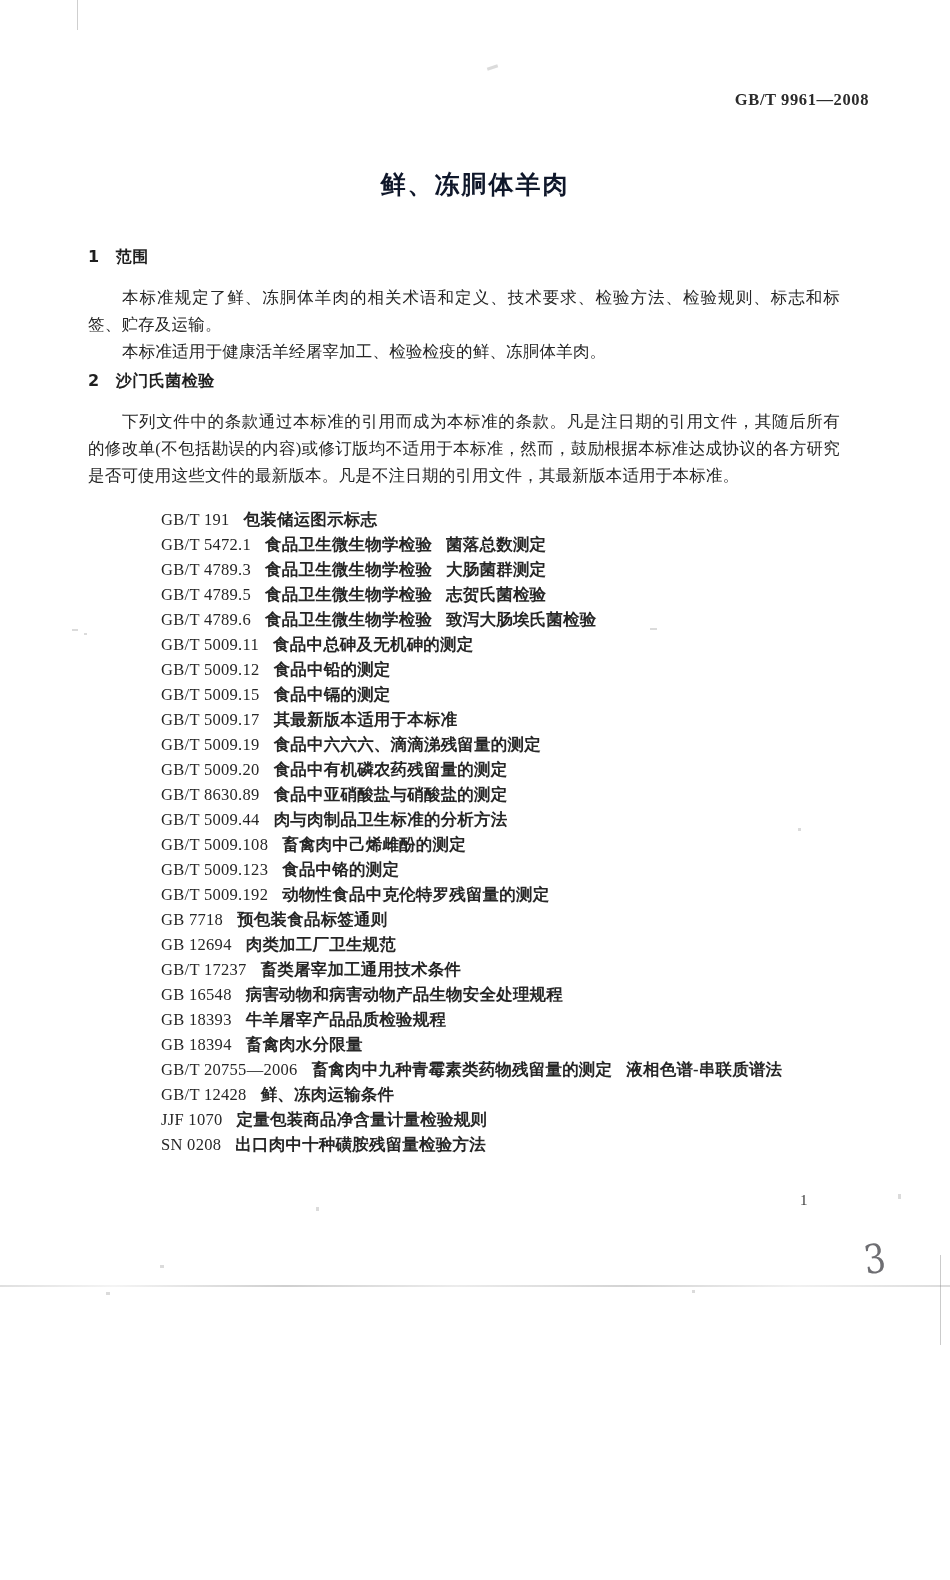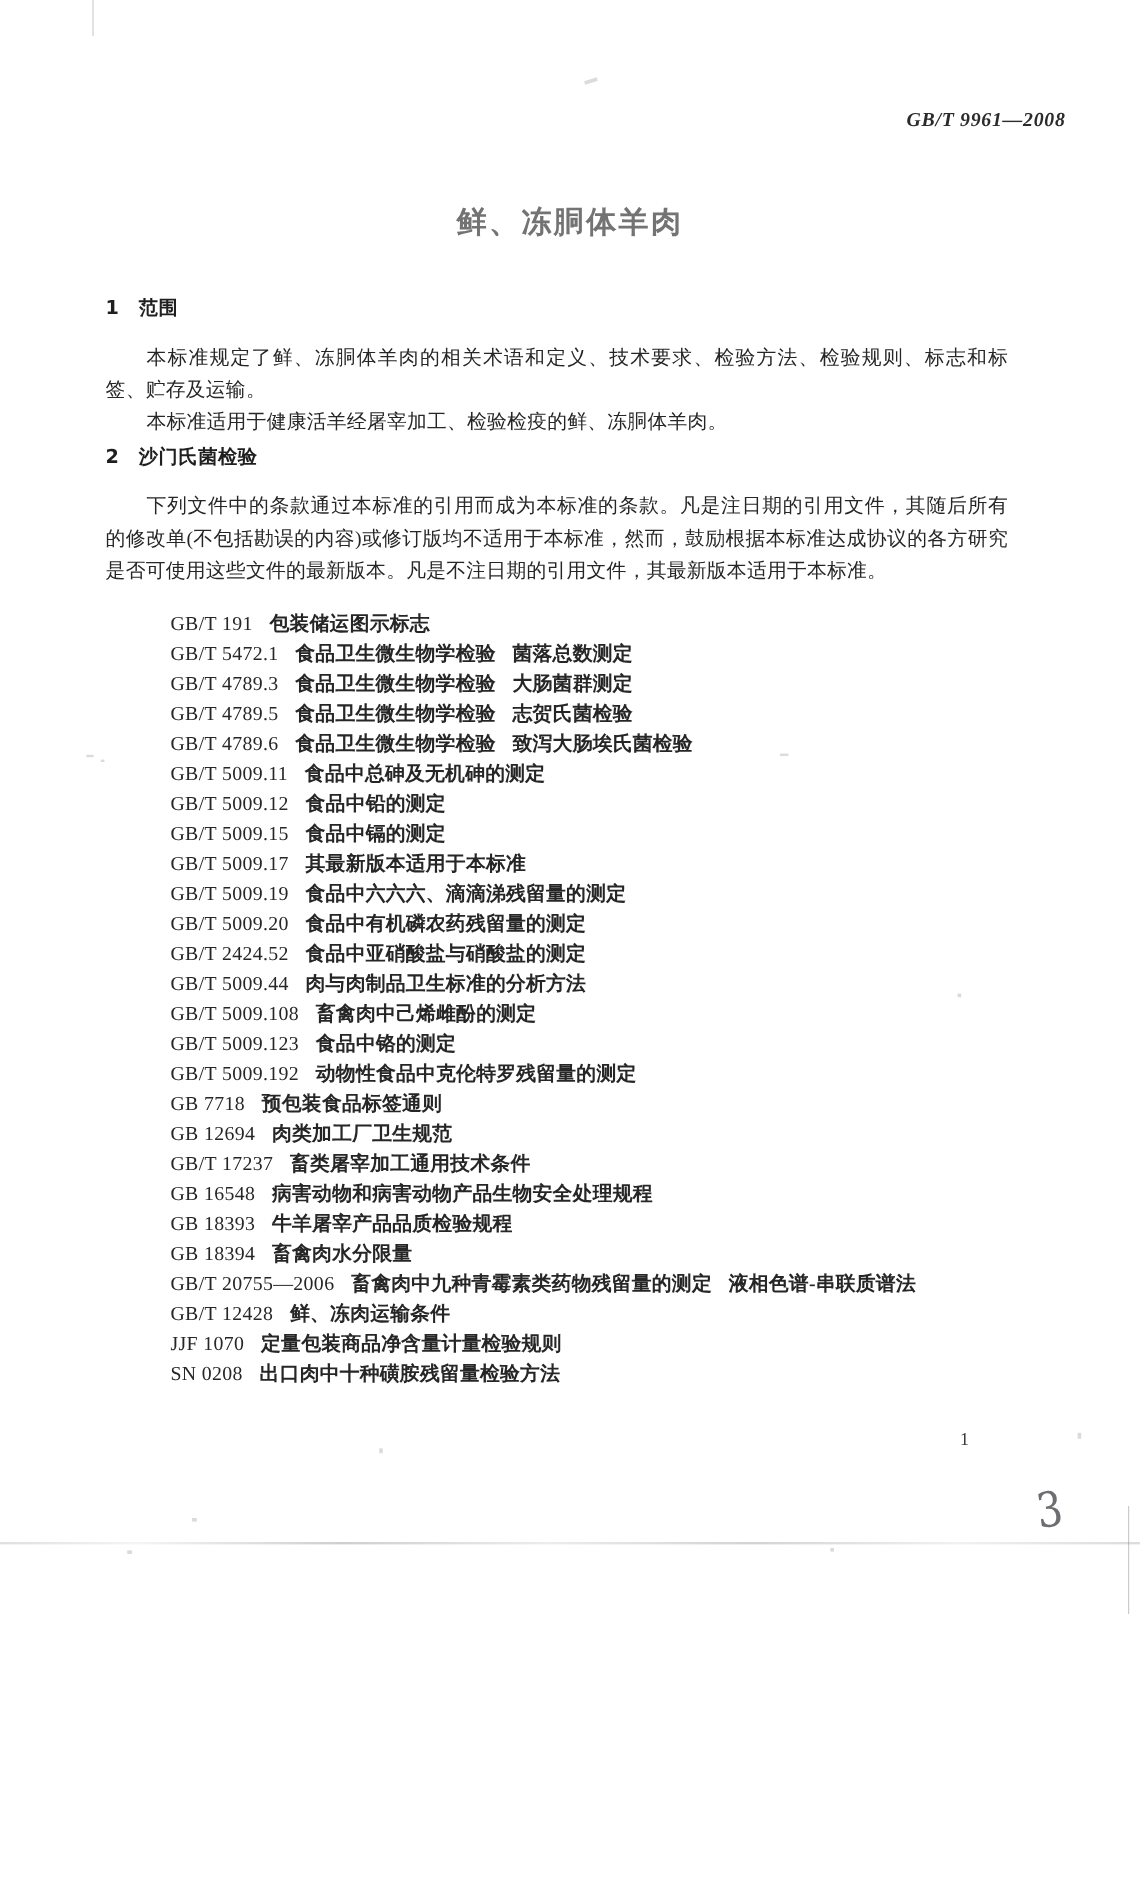--- a/index.html
+++ b/index.html
@@ -60,41 +60,40 @@
     pointer-events: none;
   }
 
   
   .doc-header {
     position: absolute;
     top: 90px;
     left: 0;
     width: 950px;
     text-align: right;
-    padding-right: 62px;
+    padding-right: 81px;
     box-sizing: border-box;
     font-size: 16.5px;
     letter-spacing: .6px;
     font-weight: bold;
     color: #2b2b2b;
-    font-style: italic;
   }
 
   
   .doc-title {
     position: absolute;
     top: 168px;
     left: 0;
     width: 950px;
     text-align: center;
     font-family: "DejaVu Sans", "Liberation Sans", sans-serif;
     font-size: 25px;
     font-weight: bold;
     letter-spacing: 2px;
-    color: #737373;
+    color: #0f172a;
   }
 
   
   .content {
     position: absolute;
     left: 88px;
     top: 240px;
     width: 752px;
     font-size: 16.5px;
     line-height: 26px;
@@ -138,20 +137,21 @@
     padding: 0;
     list-style: none;
     width: 760px;
   }
   ul.ref-list li {
     height: 25px;
     line-height: 25px;
     white-space: nowrap;
     font-size: 16.5px;
     color: #262626;
+    margin-left: 19px;
   }
   .ref-code {
     font-family: "Liberation Serif", "DejaVu Serif", serif;
     letter-spacing: .3px;
   }
   .ref-title {
     margin-left: 14px;
     font-weight: bold;
     letter-spacing: .2px;
   }
@@ -222,21 +222,21 @@
         <li><span class="ref-code">GB/T 5472.1</span><span class="ref-title">食品卫生微生物学检验</span><span class="ref-sub">菌落总数测定</span></li>
         <li><span class="ref-code">GB/T 4789.3</span><span class="ref-title">食品卫生微生物学检验</span><span class="ref-sub">大肠菌群测定</span></li>
         <li><span class="ref-code">GB/T 4789.5</span><span class="ref-title">食品卫生微生物学检验</span><span class="ref-sub">志贺氏菌检验</span></li>
         <li><span class="ref-code">GB/T 4789.6</span><span class="ref-title">食品卫生微生物学检验</span><span class="ref-sub">致泻大肠埃氏菌检验</span></li>
         <li><span class="ref-code">GB/T 5009.11</span><span class="ref-title">食品中总砷及无机砷的测定</span></li>
         <li><span class="ref-code">GB/T 5009.12</span><span class="ref-title">食品中铅的测定</span></li>
         <li><span class="ref-code">GB/T 5009.15</span><span class="ref-title">食品中镉的测定</span></li>
         <li><span class="ref-code">GB/T 5009.17</span><span class="ref-title">其最新版本适用于本标准</span></li>
         <li><span class="ref-code">GB/T 5009.19</span><span class="ref-title">食品中六六六、滴滴涕残留量的测定</span></li>
         <li><span class="ref-code">GB/T 5009.20</span><span class="ref-title">食品中有机磷农药残留量的测定</span></li>
-        <li><span class="ref-code">GB/T 2424.52</span><span class="ref-title">食品中亚硝酸盐与硝酸盐的测定</span></li>
+        <li><span class="ref-code">GB/T 8630.89</span><span class="ref-title">食品中亚硝酸盐与硝酸盐的测定</span></li>
         <li><span class="ref-code">GB/T 5009.44</span><span class="ref-title">肉与肉制品卫生标准的分析方法</span></li>
         <li><span class="ref-code">GB/T 5009.108</span><span class="ref-title">畜禽肉中己烯雌酚的测定</span></li>
         <li><span class="ref-code">GB/T 5009.123</span><span class="ref-title">食品中铬的测定</span></li>
         <li><span class="ref-code">GB/T 5009.192</span><span class="ref-title">动物性食品中克伦特罗残留量的测定</span></li>
         <li><span class="ref-code">GB 7718</span><span class="ref-title">预包装食品标签通则</span></li>
         <li><span class="ref-code">GB 12694</span><span class="ref-title">肉类加工厂卫生规范</span></li>
         <li><span class="ref-code">GB/T 17237</span><span class="ref-title">畜类屠宰加工通用技术条件</span></li>
         <li><span class="ref-code">GB 16548</span><span class="ref-title">病害动物和病害动物产品生物安全处理规程</span></li>
         <li><span class="ref-code">GB 18393</span><span class="ref-title">牛羊屠宰产品品质检验规程</span></li>
         <li><span class="ref-code">GB 18394</span><span class="ref-title">畜禽肉水分限量</span></li>

